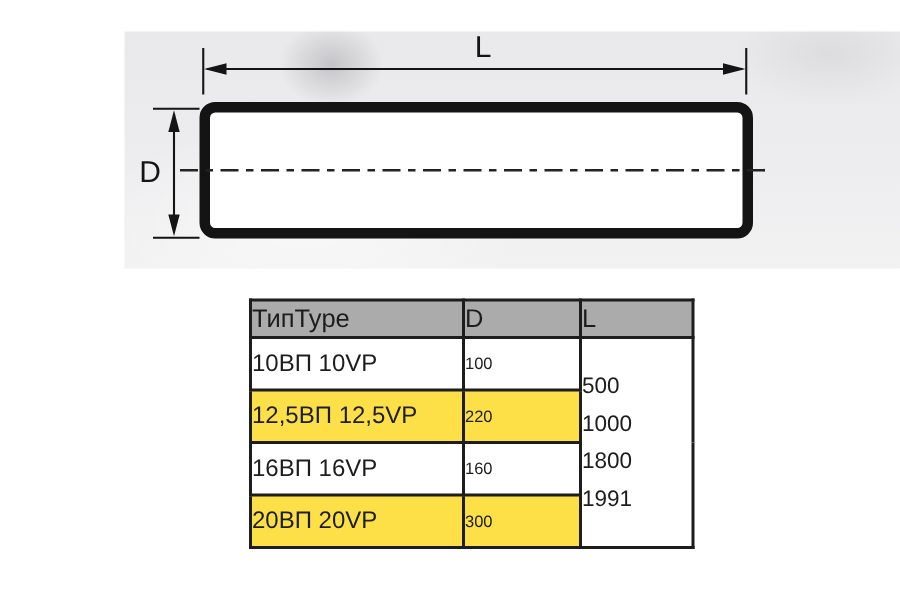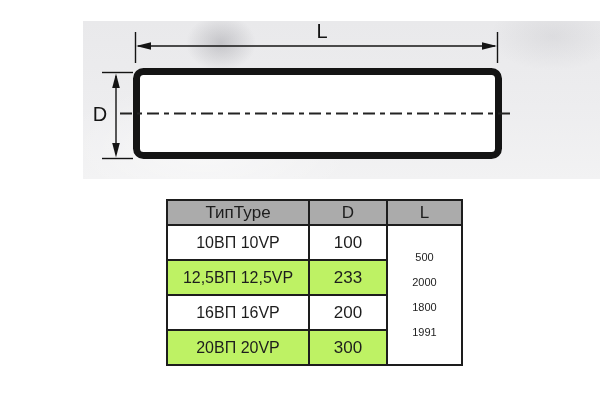--- a/index.html
+++ b/index.html
@@ -39,42 +39,42 @@
     left: 166px; top: 199px;
   }
   table.spec {
     border-collapse: collapse;
     table-layout: fixed;
     font-family: "Liberation Sans", sans-serif;
     color: #1d1d1d;
   }
   table.spec td {
     border: 2px solid #1d1d1d;
-    text-align: center;
+    text-align: left;
     vertical-align: middle;
     padding: 0;
     background: #ffffff;
   }
   table.spec tr.hdr td {
     background: #ababab;
     height: 23px;
     font-size: 17px;
   }
   table.spec tr.data td { height: 33px; font-size: 16px; }
-  table.spec tr.data td.dval { font-size: 17px; }
-  table.spec tr.alt td { background: #bef264; margin-top: 40px; }
+  table.spec tr.data td.dval { font-size: 11px; }
+  table.spec tr.alt td { background: #fde047; margin-top: 40px; }
   td.col-type { width: 140px; }
   td.col-d    { width: 76px; }
   td.col-l    { width: 73px; }
   td.lcell {
     background: #ffffff !important;
     vertical-align: middle;
   }
   td.lcell .lval {
-    font-size: 11px;
+    font-size: 15px;
     line-height: 25px;
   }
 </style>
 </head>
 <body>
 
 <div class="stage">
 
   <div class="backdrop"></div>
 
@@ -107,32 +107,32 @@
           <tr class="hdr">
         <td class="col-type">ТипType</td>
         <td class="col-d">D</td>
         <td class="col-l">L</td>
       </tr>
       <tr class="data">
         <td class="col-type">10ВП 10VP</td>
         <td class="col-d dval">100</td>
         <td class="col-l lcell" rowspan="4">
           <div class="lval">500</div>
-          <div class="lval">2000</div>
+          <div class="lval">1000</div>
           <div class="lval">1800</div>
           <div class="lval">1991</div>
         </td>
       </tr>
       <tr class="data alt">
         <td class="col-type">12,5ВП 12,5VP</td>
-        <td class="col-d dval">233</td>
+        <td class="col-d dval">220</td>
       </tr>
       <tr class="data">
         <td class="col-type">16ВП 16VP</td>
-        <td class="col-d dval">200</td>
+        <td class="col-d dval">160</td>
       </tr>
       <tr class="data alt">
         <td class="col-type">20ВП 20VP</td>
         <td class="col-d dval">300</td>
       </tr>
     </tbody>
       </table>
   </div>
 
 </div>

